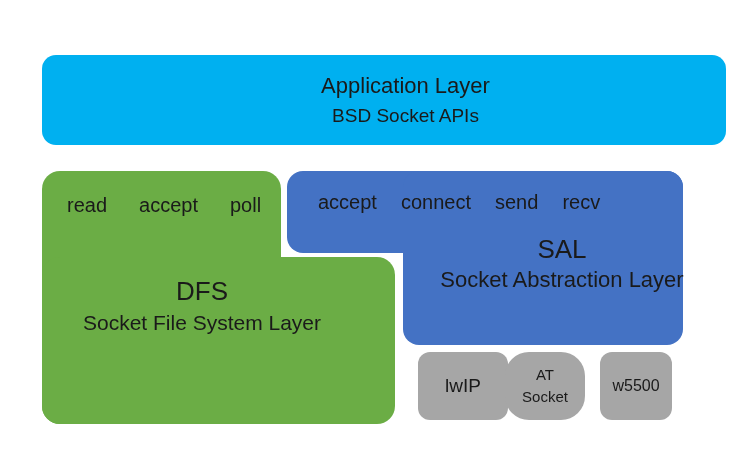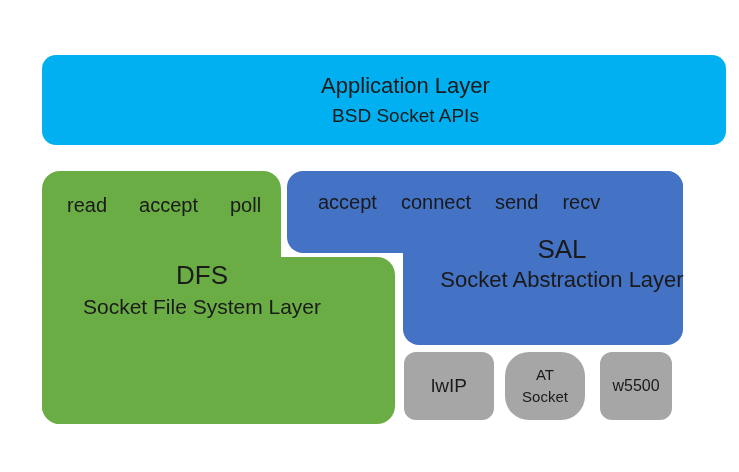--- a/index.html
+++ b/index.html
@@ -67,37 +67,37 @@
     line-height: 1;
   }
   .dfs-apis { left: 67px; top: 195px; gap: 32px; }
   .sal-apis { left: 318px; top: 192px; gap: 24px; }
 
   .layer-caption {
     position: absolute;
     text-align: center;
     line-height: 1;
   }
-  .dfs-caption { left: 42px; top: 262px; width: 320px; }
+  .dfs-caption { left: 42px; top: 278px; width: 320px; }
   .sal-caption { left: 419px; top: 236px; width: 286px; }
   .caption-acronym { font-size: 26px; line-height: 1; }
   .dfs-caption .caption-name { font-size: 21px; margin-top: 8px; }
   .sal-caption .caption-name { font-size: 22px; margin-top: 7px; white-space: nowrap; }
 
   
   .stack-box {
     position: absolute;
     top: 352px;
     height: 68px;
     background: var(--protocol_stack, #A6A6A6);
     border-radius: 12px;
     display: flex; flex-direction: column;
     align-items: center; justify-content: center;
   }
-  .stack-lwip { left: 404px; width: 90px; font-size: 19px; }
+  .stack-lwip { left: 418px; width: 90px; font-size: 19px; }
   .stack-at { left: 505px; width: 80px; font-size: 15px; line-height: 1.45; border-radius: 24px; }
   .stack-w5500 { left: 600px; width: 72px; font-size: 16px; }
 </style>
 </head>
 <body>
 
 <div class="canvas">
 
   <div class="shape app-box">
     <div class="app-title">Application Layer</div>

